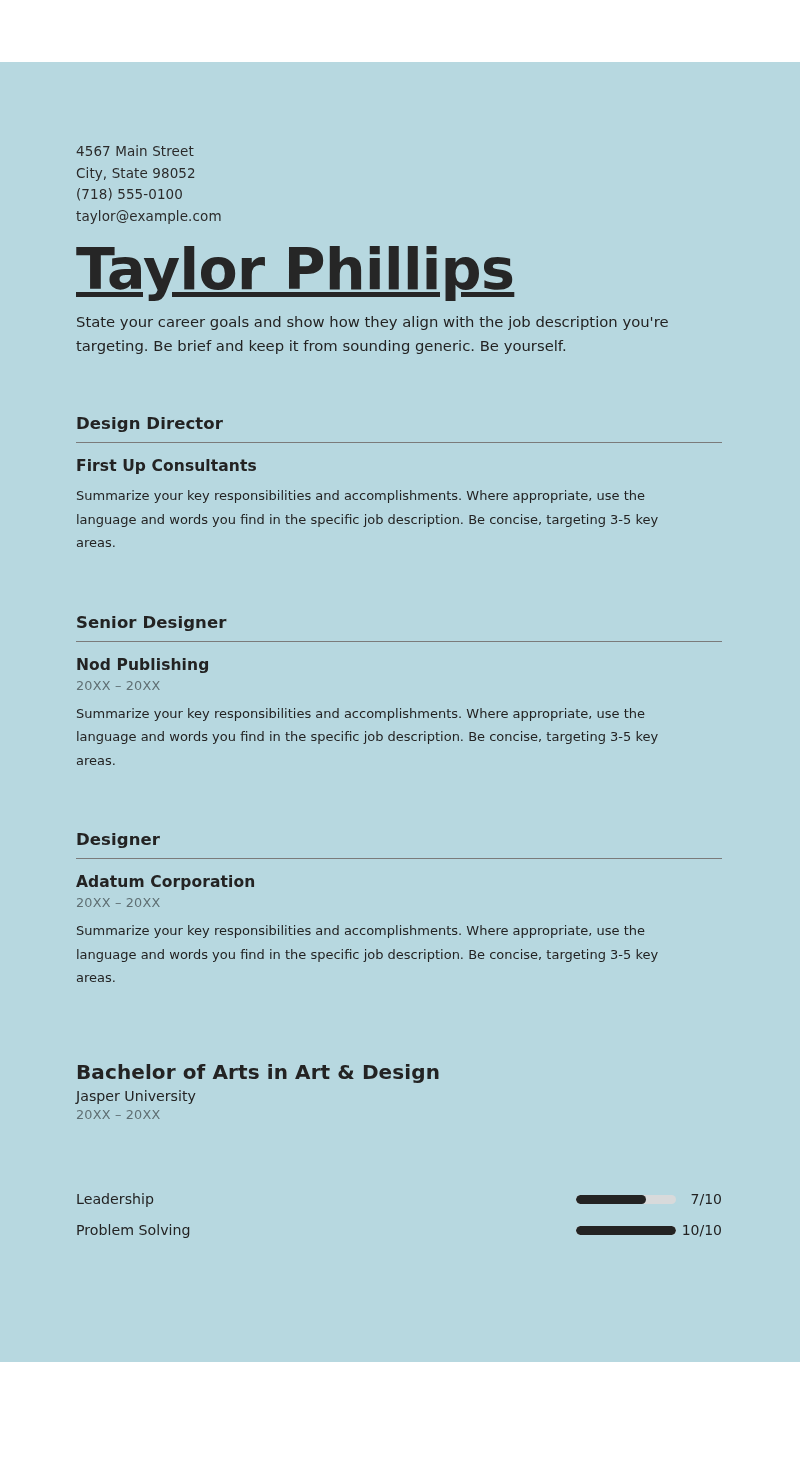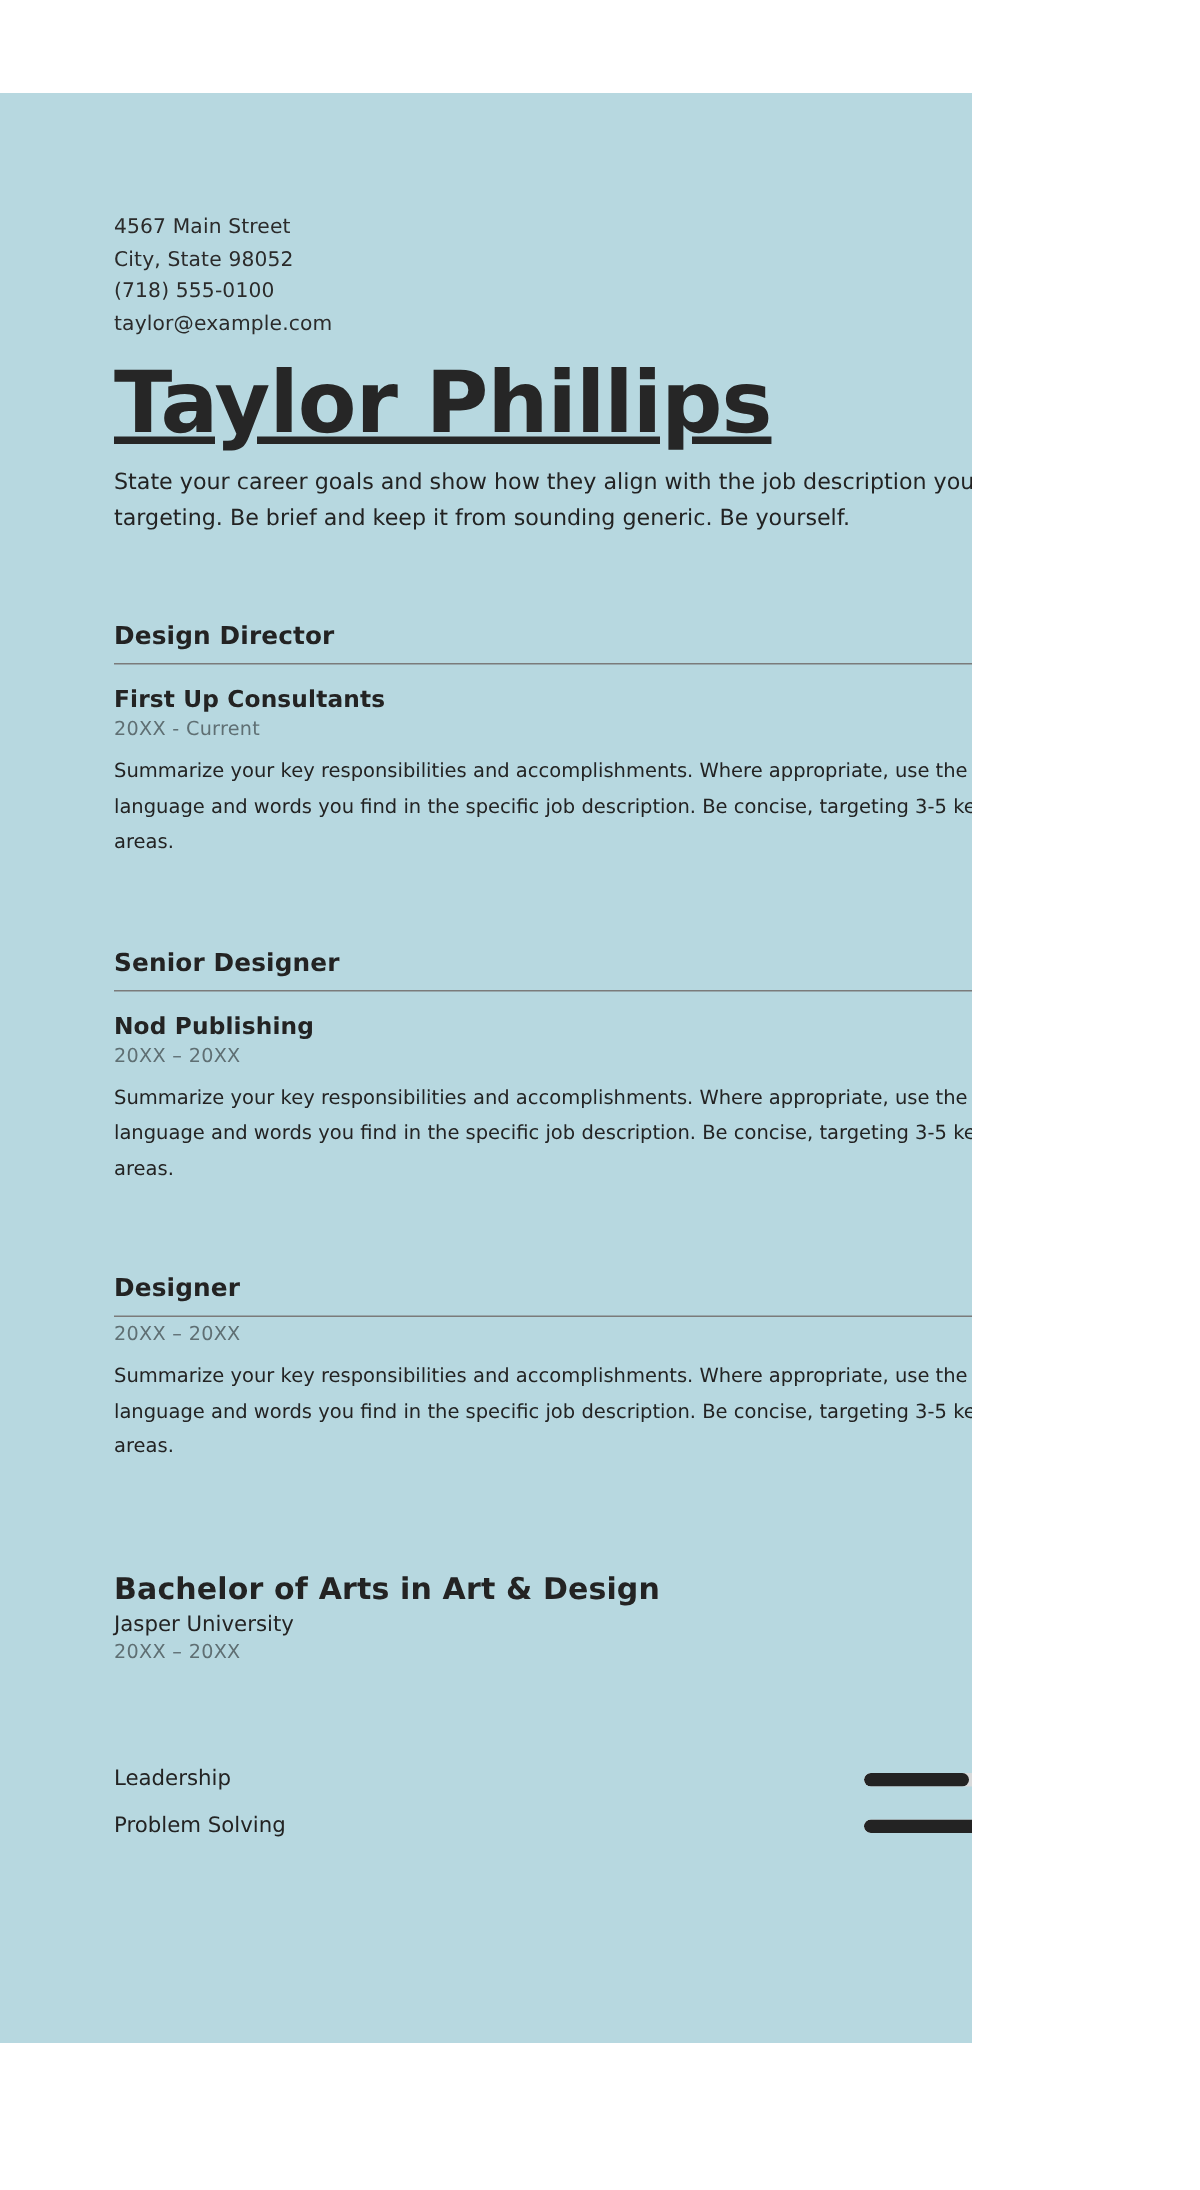--- a/index.html
+++ b/index.html
@@ -9,21 +9,21 @@
   }
   body {
     width: 800px;
     height: 1460px;
     font-family: "DejaVu Sans", sans-serif;
     -webkit-font-smoothing: antialiased;
   }
 
   .page {
     position: relative;
-    width: 648px;
+    width: 800px;
     height: 1460px;
     background: #ffffff;
     overflow: hidden;
   }
 
   .resume-panel {
     position: absolute;
     left: 0;
     top: 62px;
     width: 800px;
@@ -189,35 +189,35 @@
       </div>
 
       <h1 class="name">Taylor Phillips</h1>
 
       <p class="objective">State your career goals and show how they align with the job description you're targeting. Be brief and keep it from sounding generic. Be yourself.</p>
 
       <div class="section exp-1">
         <div class="section-title">Design Director</div>
         <div class="section-rule"></div>
         <div class="org">First Up Consultants</div>
-        <div class="dates">20XX - Current</div>
         <p class="body-text">Summarize your key responsibilities and accomplishments. Where appropriate, use the language and words you find in the specific job description. Be concise, targeting 3-5 key areas.</p>
       </div>
 
       <div class="section exp-2">
         <div class="section-title">Senior Designer</div>
         <div class="section-rule"></div>
         <div class="org">Nod Publishing</div>
         <div class="dates">20XX – 20XX</div>
         <p class="body-text">Summarize your key responsibilities and accomplishments. Where appropriate, use the language and words you find in the specific job description. Be concise, targeting 3-5 key areas.</p>
       </div>
 
       <div class="section exp-3">
         <div class="section-title">Designer</div>
         <div class="section-rule"></div>
+        <div class="org">Adatum Corporation</div>
         <div class="dates">20XX – 20XX</div>
         <p class="body-text">Summarize your key responsibilities and accomplishments. Where appropriate, use the language and words you find in the specific job description. Be concise, targeting 3-5 key areas.</p>
       </div>
 
       <div class="education">
         <div class="degree">Bachelor of Arts in Art &amp; Design</div>
         <div class="school">Jasper University</div>
         <div class="edu-dates">20XX – 20XX</div>
       </div>
 

